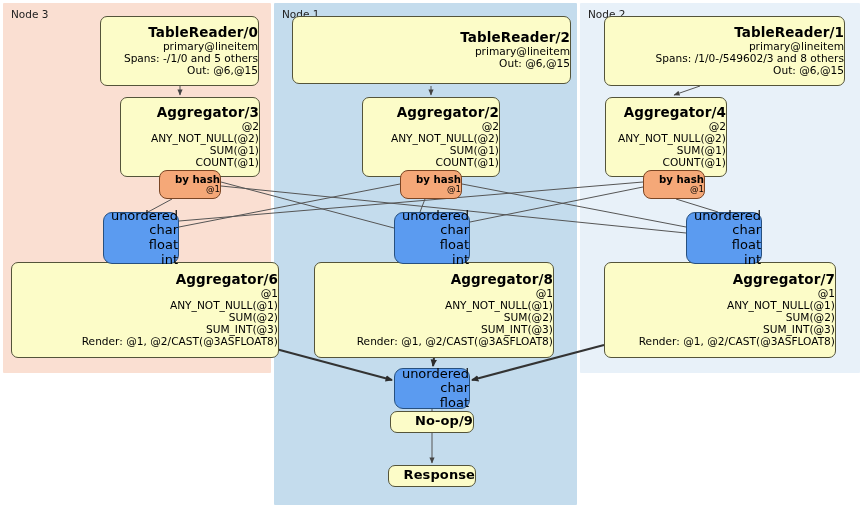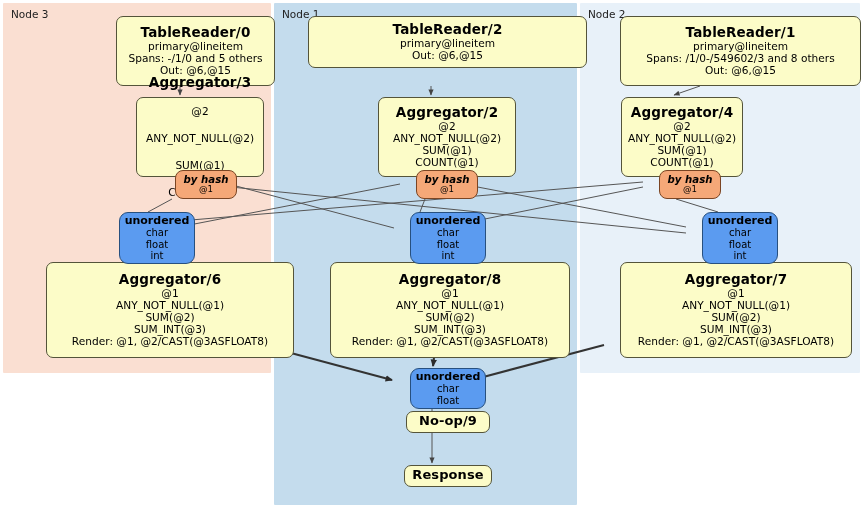--- a/index.html
+++ b/index.html
@@ -13,49 +13,49 @@
   .panel{position:absolute;border-radius:1px;}
   .panel-label{
     position:absolute;font-size:10.5px;color:#222;
     font-family:"DejaVu Sans","Liberation Sans",sans-serif;
     white-space:nowrap;
   }
 
   .node{
     position:absolute;box-sizing:border-box;
     border:1.2px solid #3a3a28;border-radius:7px;
-    display:flex;flex-direction:column;align-items:center;justify-content:center;
-    text-align:center;line-height:1.12;margin-left:16px;
+    display:flex;flex-direction:column;align-items:flex-end;justify-content:center;
+    text-align:center;line-height:1.12;
   }
   .node .title{font-weight:bold;}
   .node .line{font-weight:normal;}
 
   .proc{
     background:#fcfcc8;border-color:#54543a;
     color:#000;font-size:10.5px;
   }
   .proc .title{font-size:13.5px;letter-spacing:0.1px;margin-bottom:1px;}
   .proc .line{font-size:10.6px;}
 
   .small-proc{background:#fcfcc8;border-color:#54543a;color:#000;}
   .small-proc .title{font-size:13px;}
 
   .hash{
     background:#f5a878;border:1.2px solid #7a4524;border-radius:8px;
     color:#000;z-index:6;
   }
-  .hash .title{font-size:10.2px;font-weight:bold;font-style:italic;}
+  .hash .title{font-size:10.2px;font-weight:bold;}
   .hash .line{font-size:8.6px;}
 
   .unordered{
     background:#5b9bf0;border:1.2px solid #27507f;border-radius:9px;
     color:#000;z-index:6;
   }
-  .unordered .title{font-size:11px;font-weight:bold;margin-bottom:0px;}
-  .unordered .line{font-size:10px;}
+  .unordered .title{font-size:13px;font-weight:normal;margin-bottom:0px;}
+  .unordered .line{font-size:13px;}
 </style>
 </head>
 <body>
 
 <div id="stage">
   <div id="panels-layer">
       <div class="panel" style="left: 3px; top: 3px; width: 268px; height: 370px; background: rgb(250, 223, 210);"></div>
       <div class="panel-label" style="left: 11px; top: 8px;">Node 3</div>
       <div class="panel" style="left: 274px; top: 3px; width: 303px; height: 502px; background: rgb(196, 220, 237);"></div>
       <div class="panel-label" style="left: 282px; top: 8px;">Node 1</div>
@@ -91,32 +91,32 @@
         <line x1="432" y1="433" x2="432" y2="463" stroke="#555555" stroke-width="1" marker-end="url(#arrow-thin)"></line>
       </g>
   </svg>
   <div id="nodes-layer">
       <div class="node proc" style="left: 100px; top: 16px; width: 159px; height: 70px;">
         <div class="title">TableReader/0</div>
         <div class="line">primary@lineitem</div>
         <div class="line">Spans: -/1/0 and 5 others</div>
         <div class="line">Out: @6,@15</div>
       </div>
-      <div class="node proc" style="left: 292px; top: 16px; width: 279px; height: 52px;">
+      <div class="node proc" style="left: 292px; top: 16px; width: 279px; height: 68px;">
         <div class="title">TableReader/2</div>
         <div class="line">primary@lineitem</div>
         <div class="line">Out: @6,@15</div>
       </div>
       <div class="node proc" style="left: 604px; top: 16px; width: 241px; height: 70px;">
         <div class="title">TableReader/1</div>
         <div class="line">primary@lineitem</div>
         <div class="line">Spans: /1/0-/549602/3 and 8 others</div>
         <div class="line">Out: @6,@15</div>
       </div>
-      <div class="node proc" style="left: 120px; top: 97px; width: 128px; height: 80px; gap: 15px;">
+      <div class="node proc" style="left: 120px; top: 97px; width: 140px; height: 80px;">
         <div class="title">Aggregator/3</div>
         <div class="line">@2</div>
         <div class="line">ANY_NOT_NULL(@2)</div>
         <div class="line">SUM(@1)</div>
         <div class="line">COUNT(@1)</div>
       </div>
       <div class="node proc" style="left: 362px; top: 97px; width: 138px; height: 80px;">
         <div class="title">Aggregator/2</div>
         <div class="line">@2</div>
         <div class="line">ANY_NOT_NULL(@2)</div>
@@ -153,21 +153,21 @@
         <div class="line">char</div>
         <div class="line">float</div>
         <div class="line">int</div>
       </div>
       <div class="node unordered" style="left: 686px; top: 212px; width: 76px; height: 52px;">
         <div class="title">unordered</div>
         <div class="line">char</div>
         <div class="line">float</div>
         <div class="line">int</div>
       </div>
-      <div class="node proc" style="left: 30px; top: 262px; width: 248px; height: 96px;">
+      <div class="node proc" style="left: 11px; top: 262px; width: 268px; height: 96px;">
         <div class="title">Aggregator/6</div>
         <div class="line">@1</div>
         <div class="line">ANY_NOT_NULL(@1)</div>
         <div class="line">SUM(@2)</div>
         <div class="line">SUM_INT(@3)</div>
         <div class="line">Render: @1, @2/CAST(@3ASFLOAT8)</div>
       </div>
       <div class="node proc" style="left: 314px; top: 262px; width: 240px; height: 96px;">
         <div class="title">Aggregator/8</div>
         <div class="line">@1</div>

